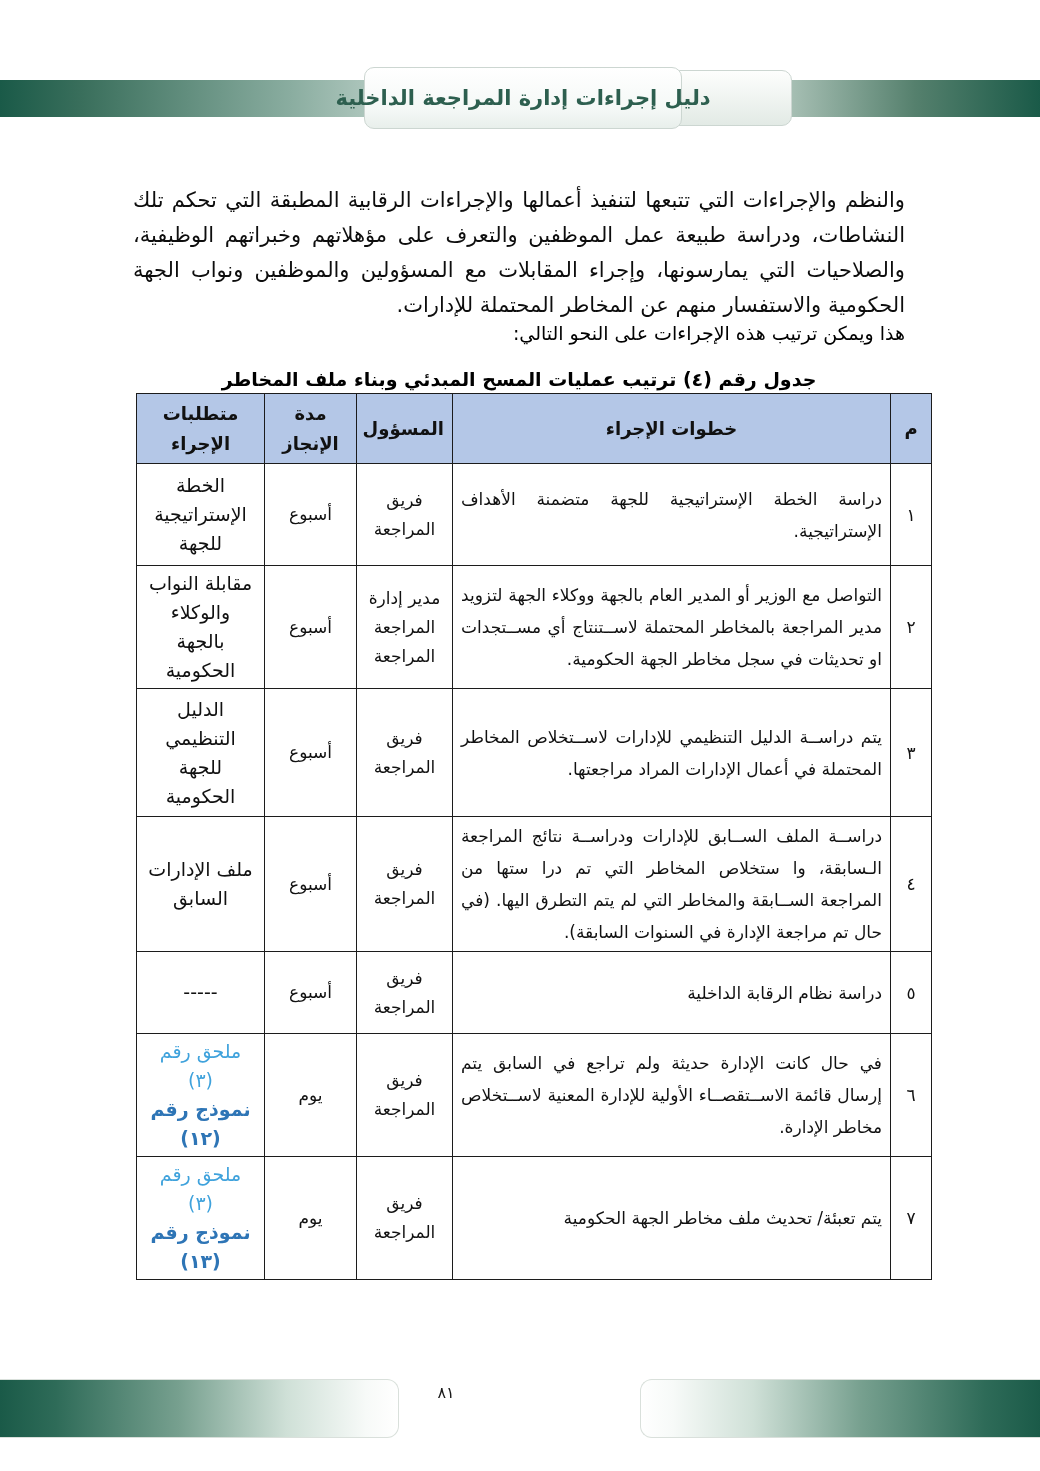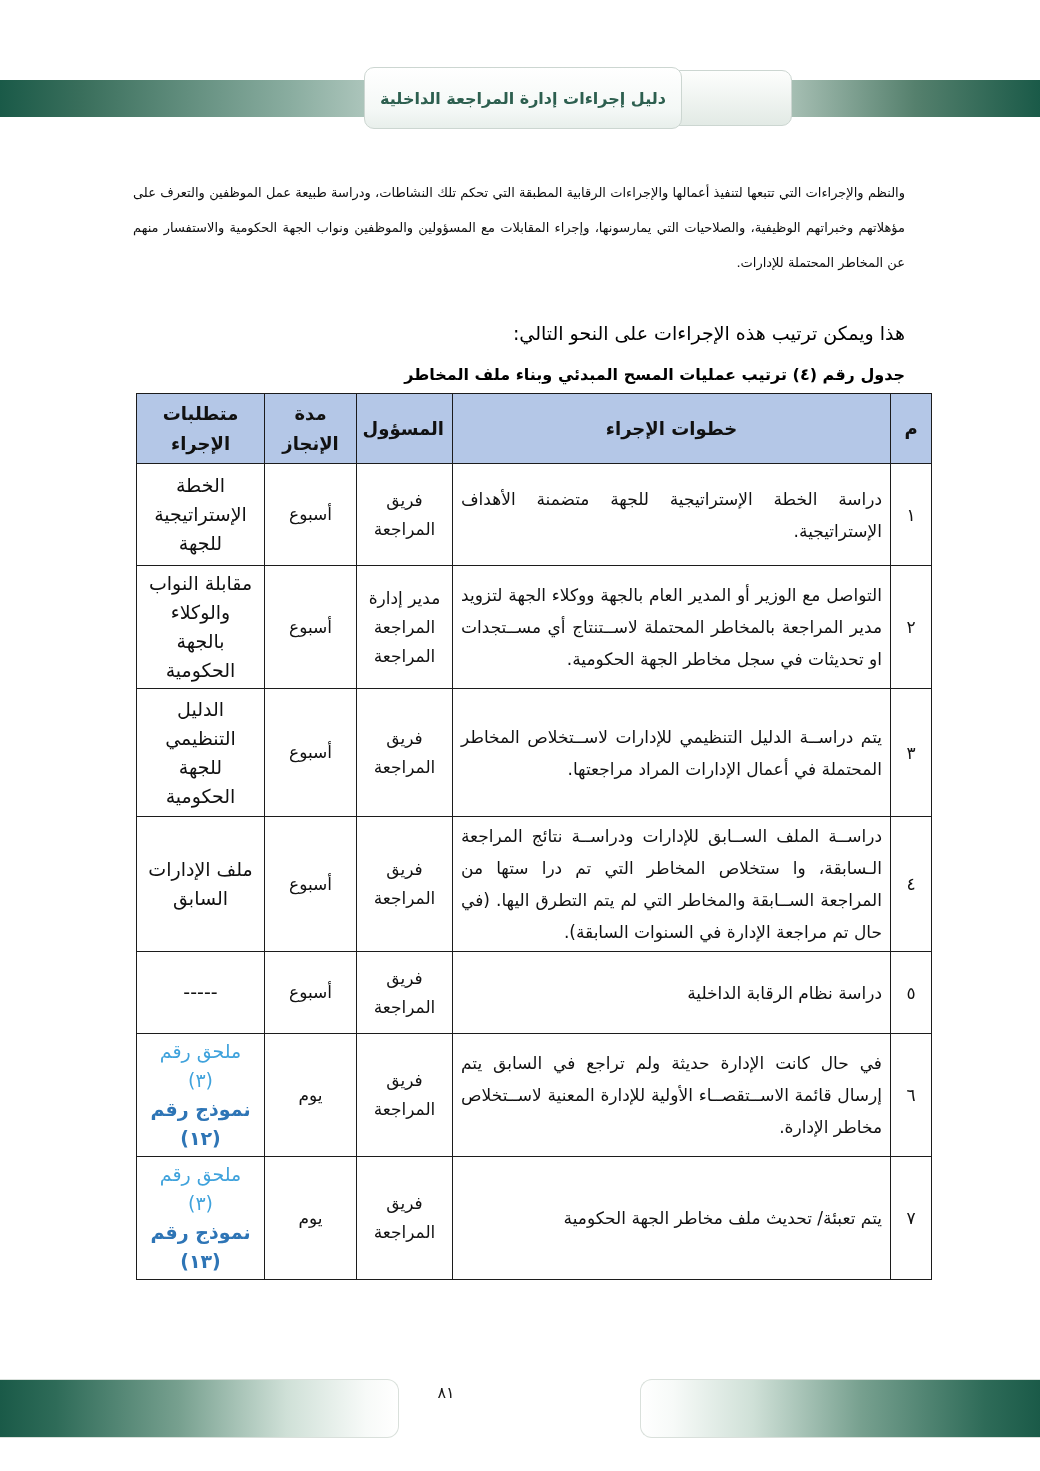--- a/index.html
+++ b/index.html
@@ -24,34 +24,34 @@
     background:linear-gradient(to bottom,#fdfefd,#e2eae5);
     border:1px solid #ccd6d1;border-radius:10px;
   }
   .header-tab{
     position:absolute;left:364px;top:67px;width:316px;height:60px;
     background:linear-gradient(to bottom,#ffffff 0%,#f4f8f6 70%,#e8efeb 100%);
     border:1px solid #ccd6d1;border-radius:10px;
     display:flex;align-items:center;justify-content:center;
   }
   .header-title{
-    color:#2d5f4f;font-weight:bold;font-size:16px;white-space:nowrap;
+    color:#2d5f4f;font-weight:bold;font-size:21px;white-space:nowrap;
   }
   
   .intro{
     position:absolute;right:135px;top:162px;width:772px;
-    font-size:13px;line-height:35px;text-align:justify;color:#0d0d0d;
+    font-size:21px;line-height:35px;text-align:justify;color:#0d0d0d;
   }
   .section-heading{
     position:absolute;right:135px;top:303px;width:772px;
     font-size:19px;font-weight:normal;text-align:right;color:#000;
   }
   .table-caption{
     position:absolute;right:135px;top:349px;width:772px;
-    font-size:16px;font-weight:bold;text-align:right;color:#000;
+    font-size:19px;font-weight:bold;text-align:center;color:#000;
   }
   
   table.proc{
     position:absolute;left:136px;top:393px;width:795px;
     border-collapse:collapse;table-layout:fixed;
     direction:rtl;
     font-size:17px;
   }
   table.proc td,table.proc th{
     border:1px solid #1c1c1c;

